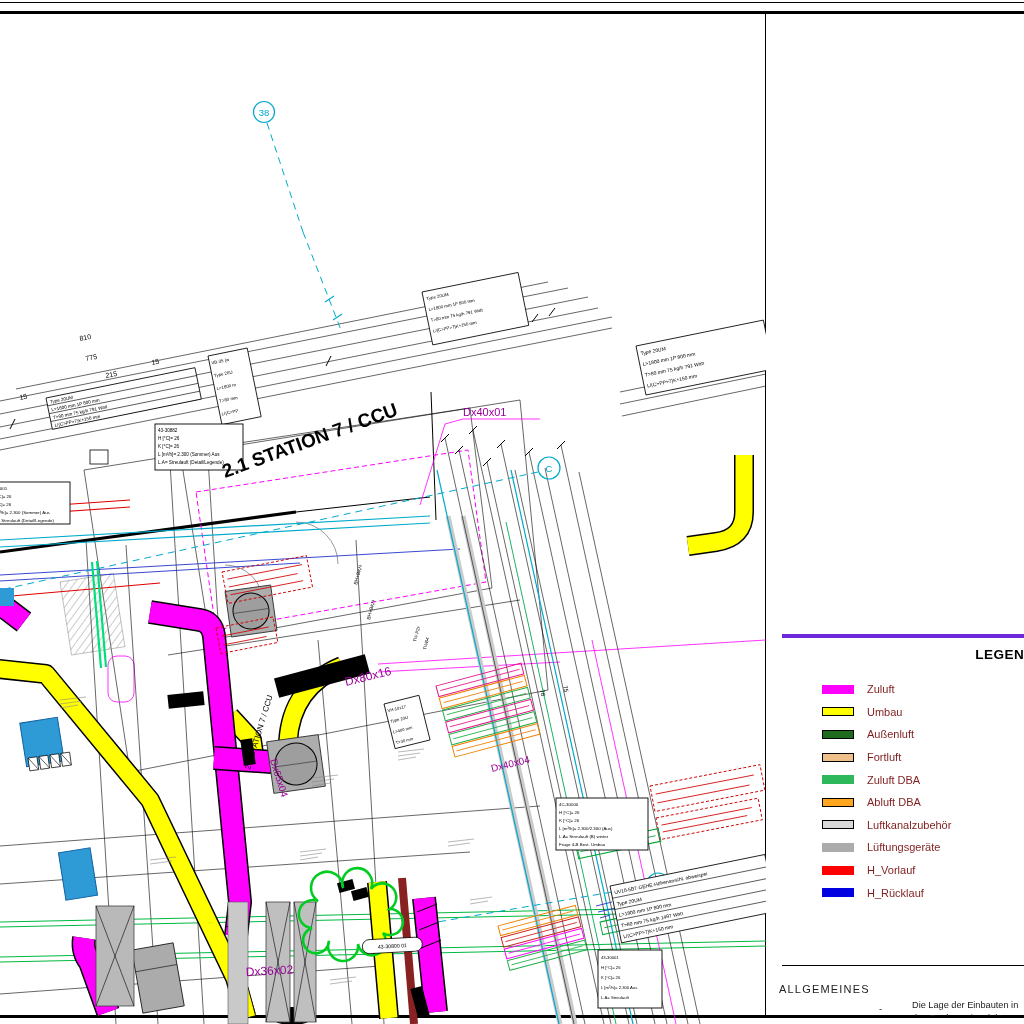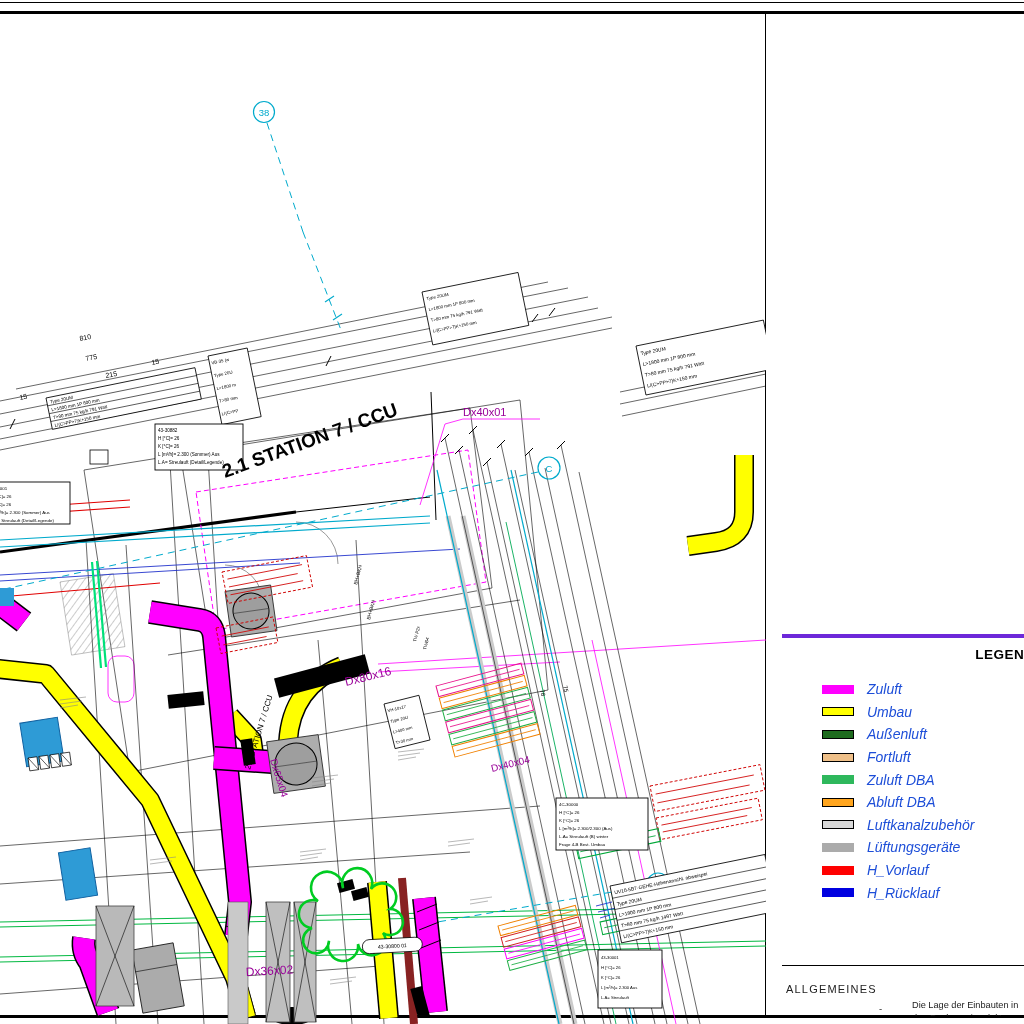--- a/index.html
+++ b/index.html
@@ -9,23 +9,23 @@
   #vdivider{position:absolute;background:#000;}
   
   #panel{position:absolute;left:766px;top:14px;width:258px;height:1002px;overflow:hidden;}
   #legendbox{position:absolute;left:16px;top:620px;width:258px;height:327px;
              border-top:4px solid #6d28d9;border-bottom:1px solid #000;}
   #legendtitle{position:absolute;top:9px;right:-4px;font-size:13.5px;font-weight:bold;
                letter-spacing:.5px;color:#000;white-space:nowrap;}
   #legendrows{position:absolute;left:40px;top:40px;right:0;}
   .lrow{height:22.6px;display:flex;align-items:center;}
   .sw{width:30px;height:7px;flex:0 0 30px;}
-  .lrow .lab{margin-left:13px;font-size:14px;color:#1d4ed8;white-space:nowrap;font-style:italic;}
+  .lrow .lab{margin-left:13px;font-size:11px;color:#7f1d1d;white-space:nowrap;}
   #notes{position:absolute;left:0;top:947px;width:258px;}
-  #notesheading{position:absolute;left:20px;top:22px;font-size:11px;letter-spacing:1.2px;color:#222;}
+  #notesheading{position:absolute;left:13px;top:22px;font-size:11px;letter-spacing:1.2px;color:#222;}
   #notesbullet{position:absolute;left:113px;top:42px;font-size:9.5px;color:#222;}
   #noteslines{position:absolute;left:146px;top:38px;font-size:9.2px;line-height:12.6px;
               color:#222;width:140px;white-space:nowrap;}
   
   svg{position:absolute;left:0;top:0;}
   svg text{font-family:"Liberation Sans",sans-serif;fill:#000;}
   .k{stroke:#000;stroke-width:.6;fill:none;}
   .k2{stroke:#000;stroke-width:1;fill:none;}
   .wall{stroke:#000;stroke-width:3.2;fill:none;}
   .teal{stroke:#00AACC;stroke-width:1.2;fill:none;}

